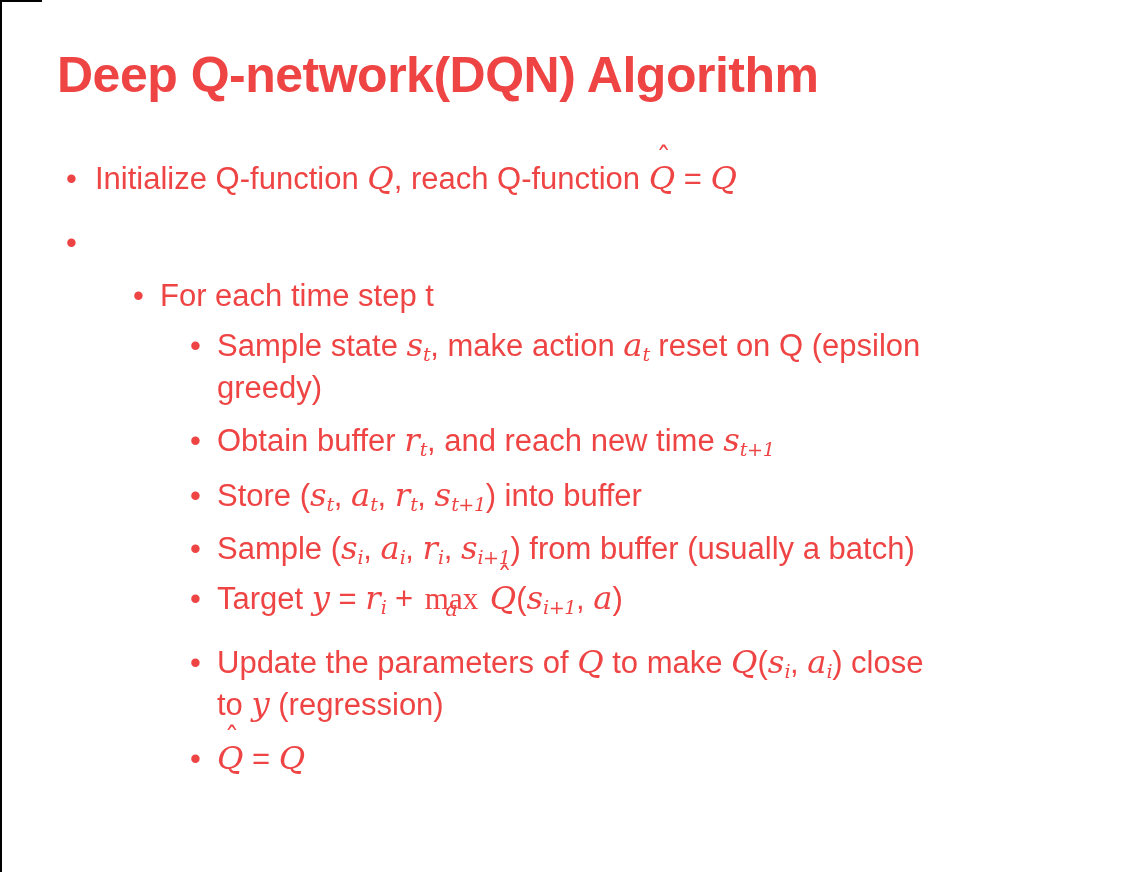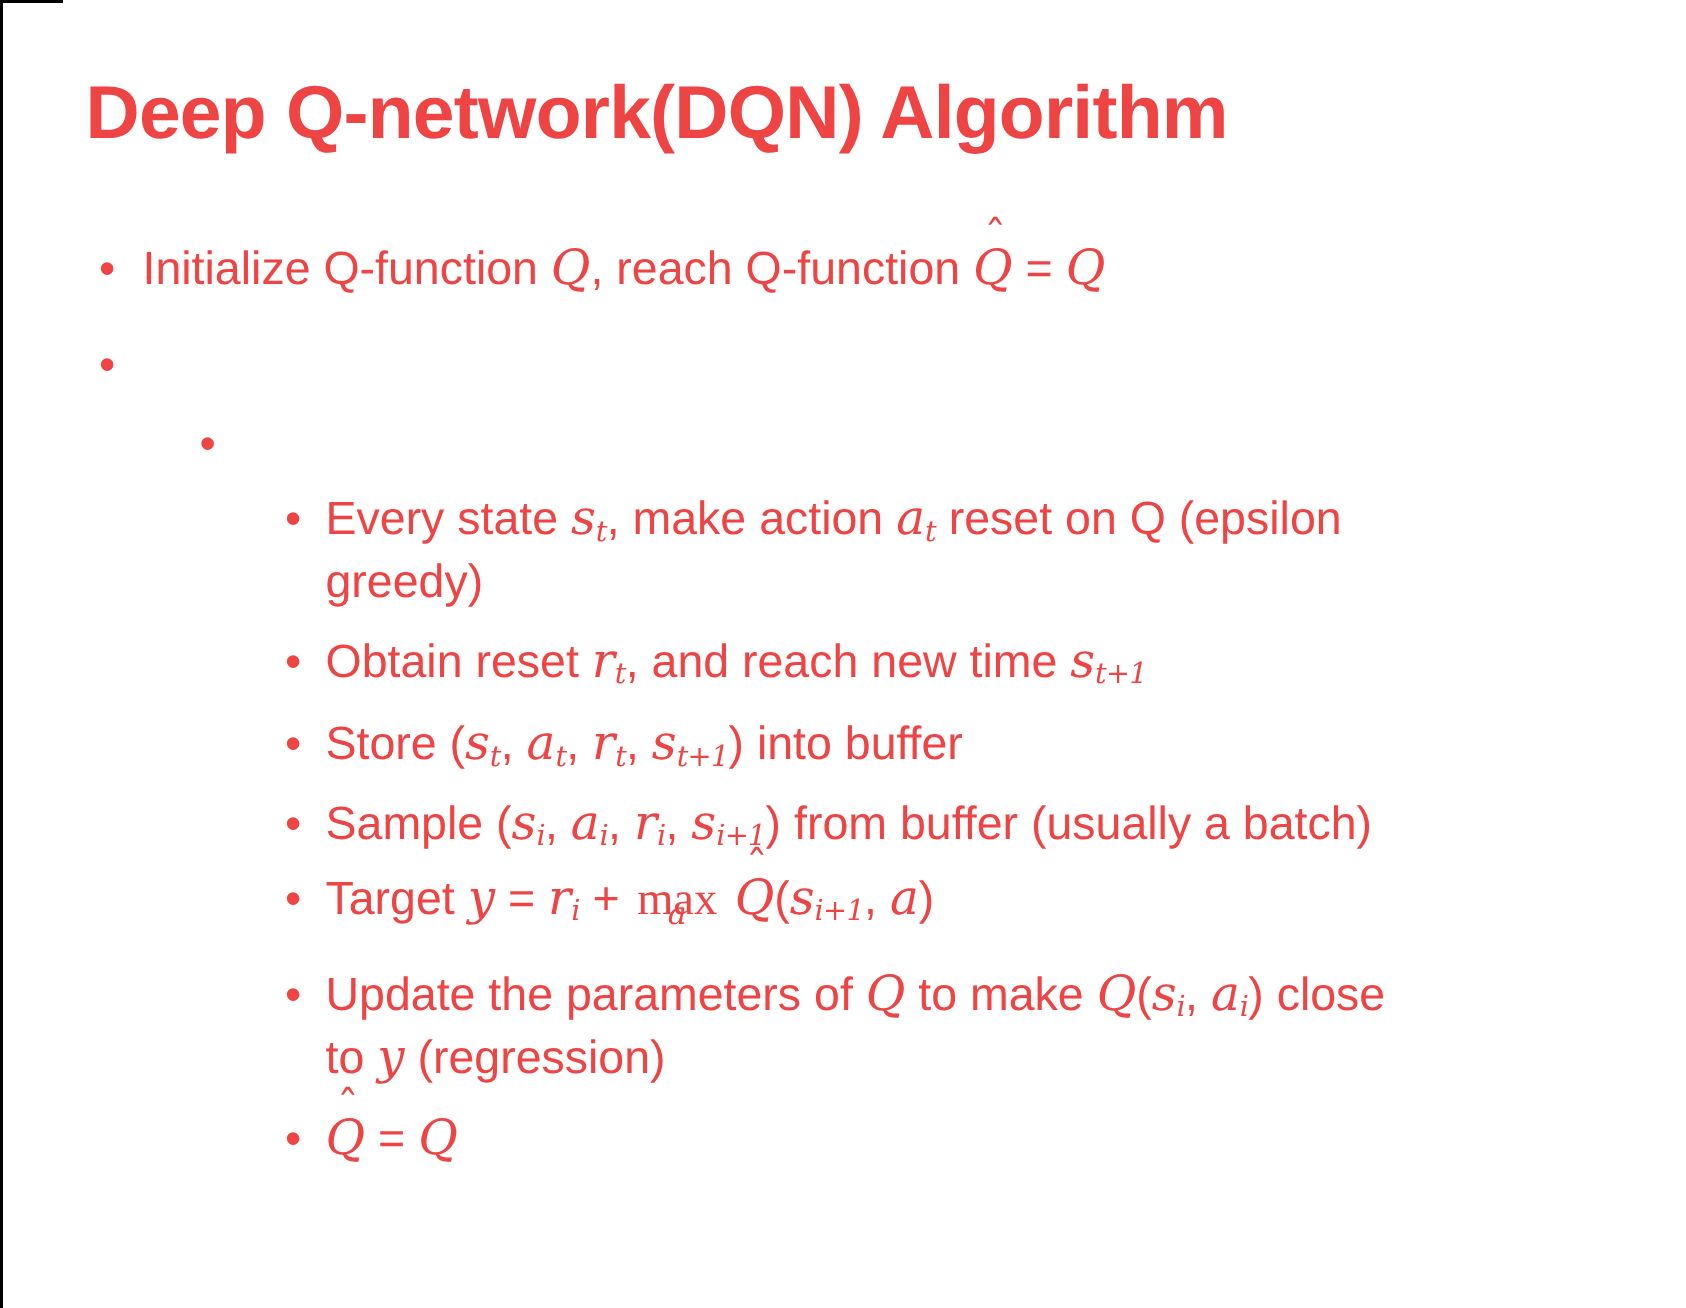--- a/index.html
+++ b/index.html
@@ -123,28 +123,29 @@
   <div class="list">
       <div class="item level-1">
         <span class="bullet">•</span>
         <span class="content"><span class="seg-txt">Initialize Q-function </span><span class="seg-mi">Q</span><span class="seg-txt">, reach Q-function </span><span class="seg-hatwrap"><span class="seg-hat">ˆ</span><span class="seg-mi">Q</span></span><span class="seg-txt"> = </span><span class="seg-mi">Q</span></span>
       </div>
       <div class="item level-1">
         <span class="bullet">•</span>
       </div>
       <div class="item level-2">
         <span class="bullet">•</span>
+        <span class="content"><span class="seg-txt">For each time step t</span></span>
       </div>
       <div class="item level-3">
         <span class="bullet">•</span>
-        <span class="content"><span class="seg-txt">Every state </span><span class="seg-mi">s</span><span class="seg-sub">t</span><span class="seg-txt">, make action </span><span class="seg-mi">a</span><span class="seg-sub">t</span><span class="seg-txt"> reset on Q (epsilon</span><br><span class="seg-txt">greedy)</span></span>
+        <span class="content"><span class="seg-txt">Sample state </span><span class="seg-mi">s</span><span class="seg-sub">t</span><span class="seg-txt">, make action </span><span class="seg-mi">a</span><span class="seg-sub">t</span><span class="seg-txt"> reset on Q (epsilon</span><br><span class="seg-txt">greedy)</span></span>
       </div>
       <div class="item level-3">
         <span class="bullet">•</span>
-        <span class="content"><span class="seg-txt">Obtain reset </span><span class="seg-mi">r</span><span class="seg-sub">t</span><span class="seg-txt">, and reach new time </span><span class="seg-mi">s</span><span class="seg-sub">t+1</span></span>
+        <span class="content"><span class="seg-txt">Obtain buffer </span><span class="seg-mi">r</span><span class="seg-sub">t</span><span class="seg-txt">, and reach new time </span><span class="seg-mi">s</span><span class="seg-sub">t+1</span></span>
       </div>
       <div class="item level-3">
         <span class="bullet">•</span>
         <span class="content"><span class="seg-txt">Store (</span><span class="seg-mi">s</span><span class="seg-sub">t</span><span class="seg-txt">, </span><span class="seg-mi">a</span><span class="seg-sub">t</span><span class="seg-txt">, </span><span class="seg-mi">r</span><span class="seg-sub">t</span><span class="seg-txt">, </span><span class="seg-mi">s</span><span class="seg-sub">t+1</span><span class="seg-txt">) into buffer</span></span>
       </div>
       <div class="item level-3">
         <span class="bullet">•</span>
         <span class="content"><span class="seg-txt">Sample (</span><span class="seg-mi">s</span><span class="seg-sub">i</span><span class="seg-txt">, </span><span class="seg-mi">a</span><span class="seg-sub">i</span><span class="seg-txt">, </span><span class="seg-mi">r</span><span class="seg-sub">i</span><span class="seg-txt">, </span><span class="seg-mi">s</span><span class="seg-sub">i+1</span><span class="seg-txt">) from buffer (usually a batch)</span></span>
       </div>
       <div class="item level-3">

